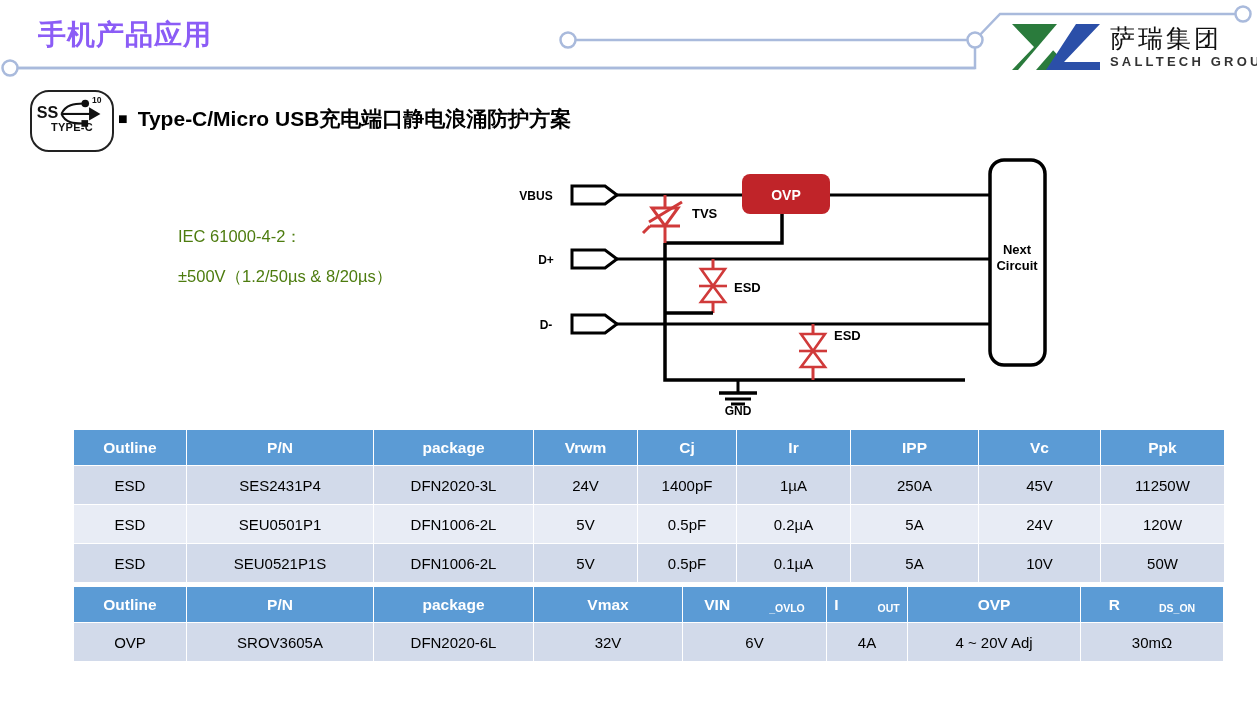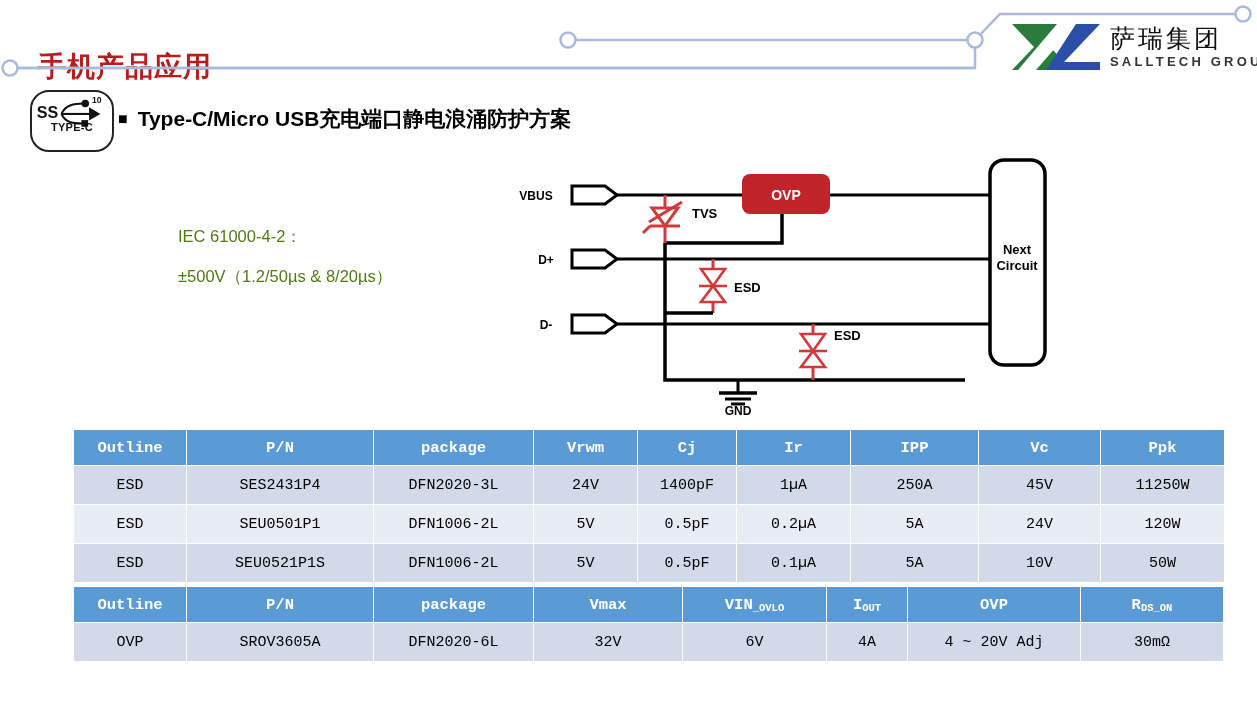--- a/index.html
+++ b/index.html
@@ -10,24 +10,23 @@
     position:relative;
     overflow:hidden;
     -webkit-font-smoothing:antialiased;
   }
 
   
   #header { position:absolute; left:0; top:0; width:1257px; height:92px; }
 
   #page-title {
     position:absolute; left:38px; top:16px;
-    font-size:28px; font-weight:bold; color:#b91c1c;
+    font-size:28px; font-weight:bold; color:#8b5cf6;
     letter-spacing:1px;
     white-space:nowrap;
-    margin-top:32px;
   }
 
   
   #deco-line { position:absolute; left:0; top:0; width:1257px; height:92px; }
 
   
   #logo { position:absolute; left:1010px; top:22px; width:240px; height:52px; }
   #logo-mark { position:absolute; left:0px; top:0px; width:92px; height:50px; }
   #logo-text-cn {
     position:absolute; left:100px; top:0px;
@@ -66,33 +65,33 @@
     white-space:nowrap;
   }
   #iec-block .gap { height:16px; }
 
   
   #circuit { position:absolute; left:510px; top:150px; width:560px; height:265px; }
 
   
   #table-esd { position:absolute; left:73px; top:429px; width:1142px; border-collapse:separate; border-spacing:1px 1px; }
   #table-ovp { position:absolute; left:73px; top:586px; width:1142px; border-collapse:separate; border-spacing:1px 1px; }
-  table.spec { table-layout:fixed;font-family:Liberation Mono, monospace; }
+  table.spec { table-layout:fixed; }
   table.spec th {
     background:#5B9BD5; color:#ffffff;
     font-size:15.5px; font-weight:bold;
     height:35px; text-align:center; border:none; padding:0;
   }
   table.spec td {
     font-size:15px; color:#000; text-align:center;
     height:38px; border:none; padding:0; font-weight:normal;
   }
   table.spec tr.row-a td { background:#D2DAEA; }
   table.spec tr.row-b td { background:#E8ECF5; }
-  .sub { font-size:10.5px; vertical-align:-2px; letter-spacing:0; }
+  .sub { font-size:10.5px; vertical-align:-2px; letter-spacing:0;padding-left:39px; }
 </style>
 </head>
 <body>
 
 <div id="header">
 
   <div id="page-title">手机产品应用</div>
 
   <svg id="deco-line" viewBox="0 0 1257 92" width="1257" height="92">
 

